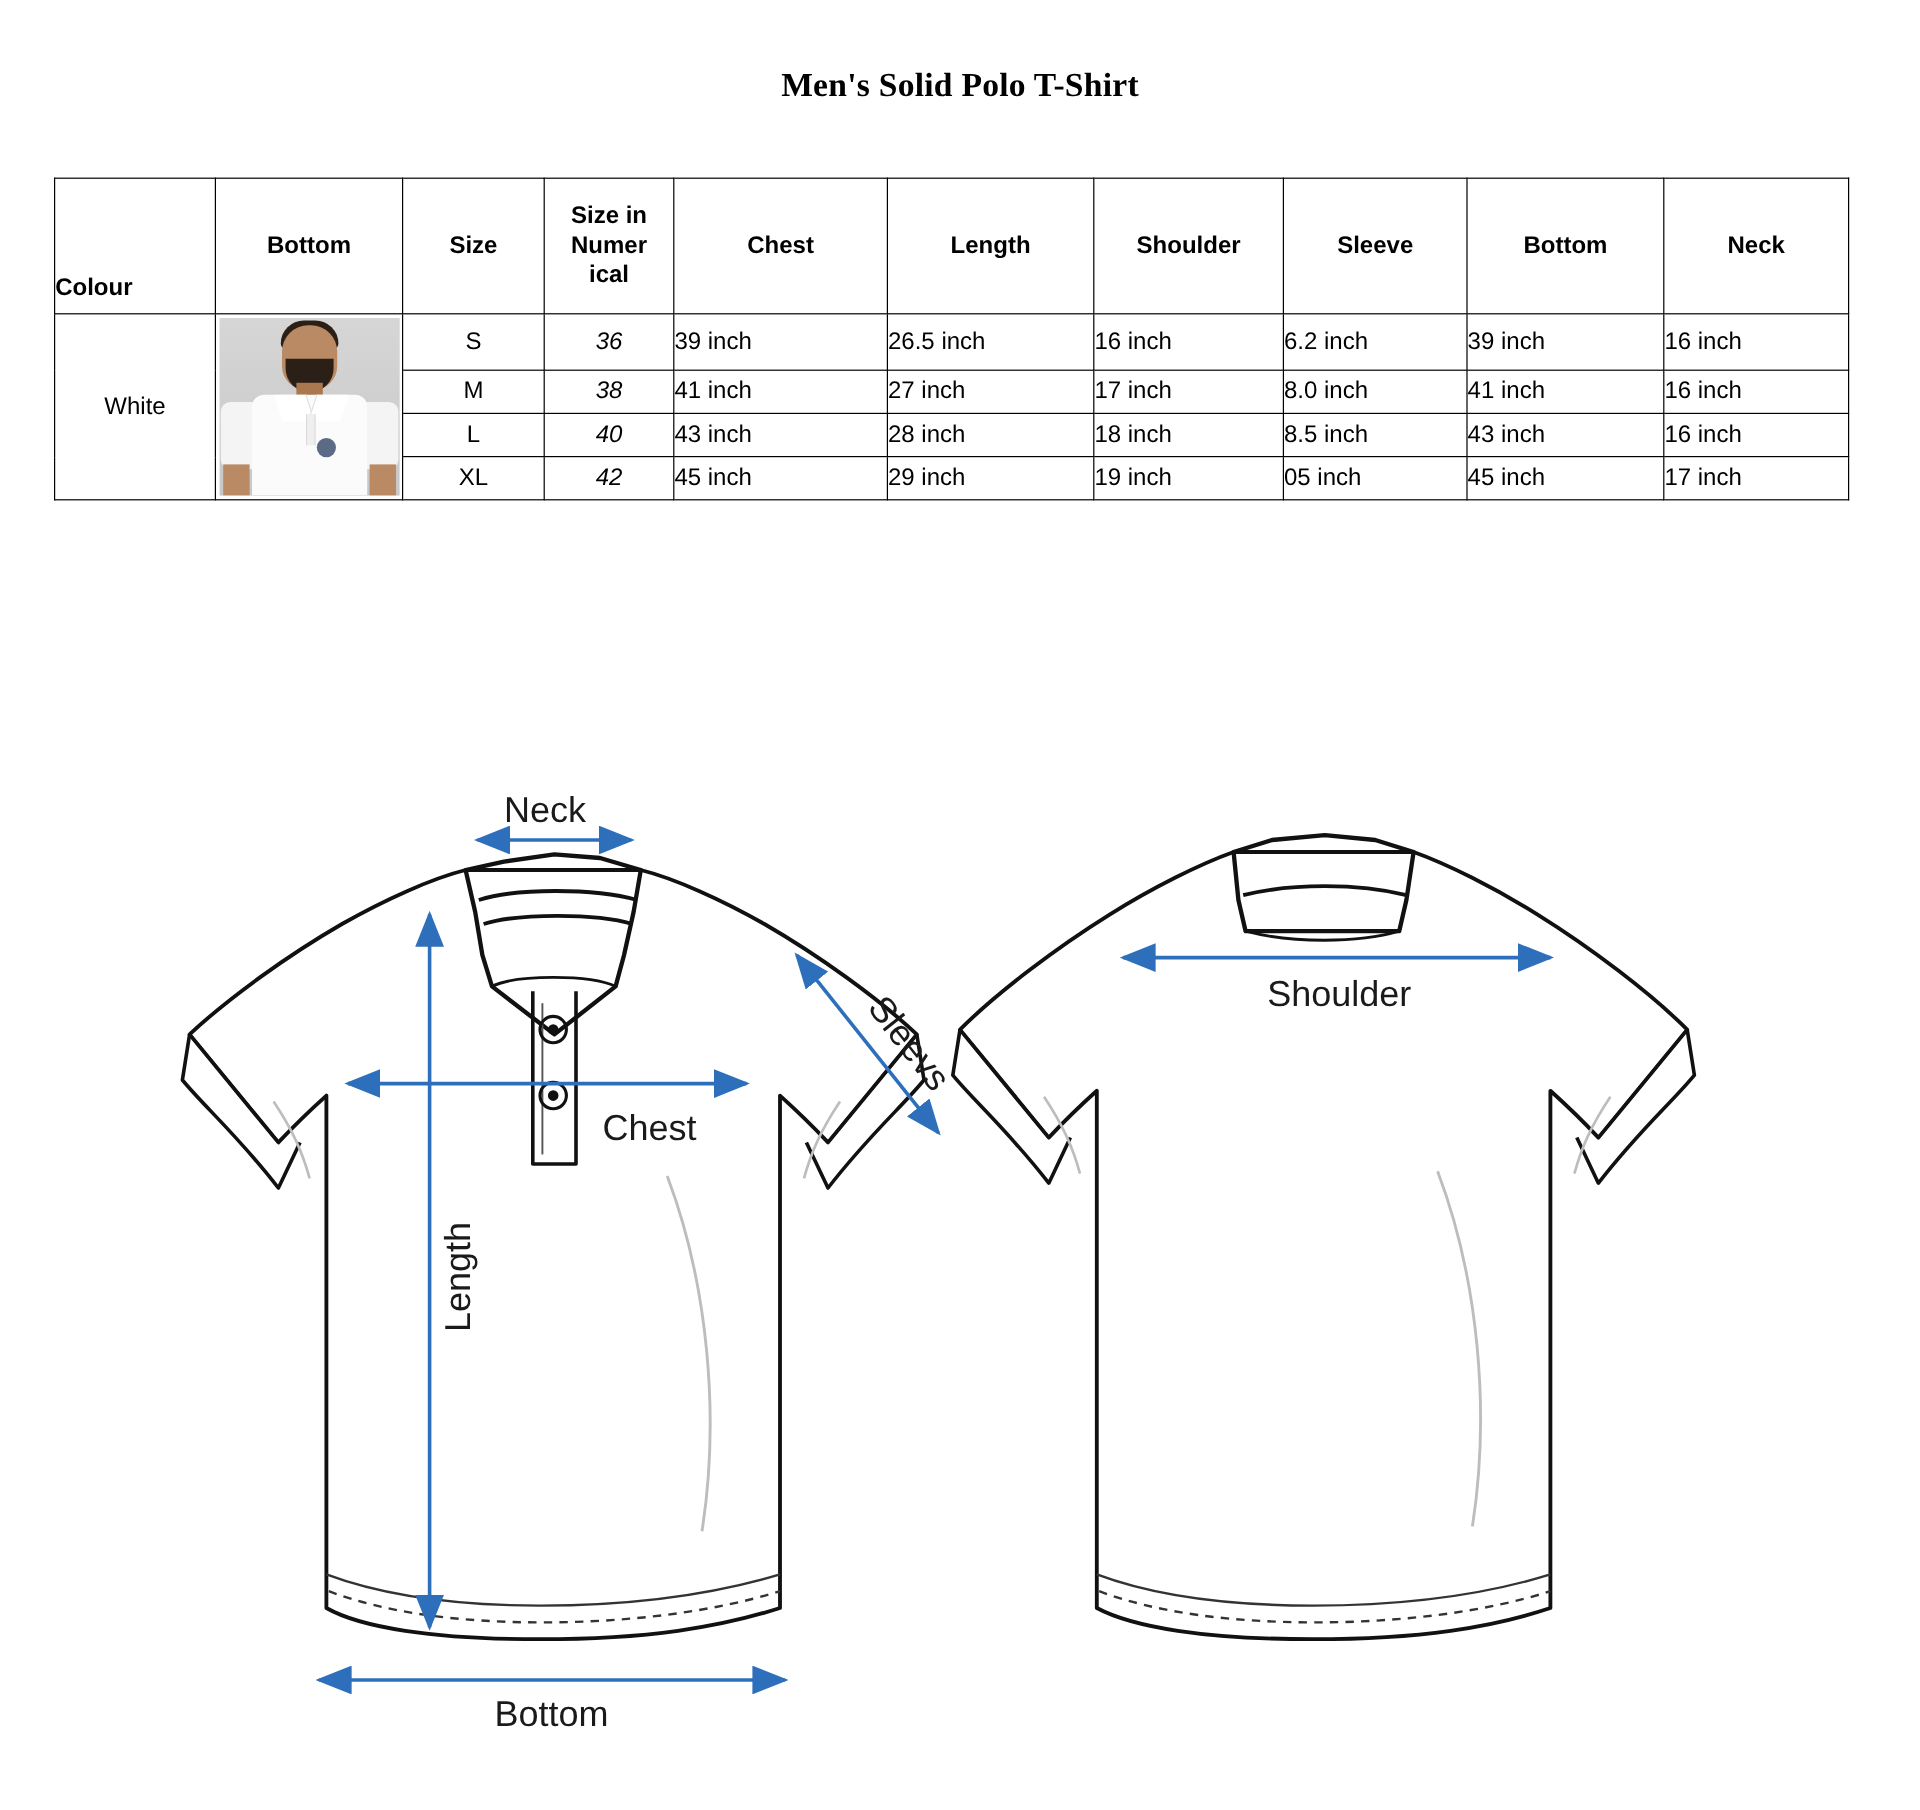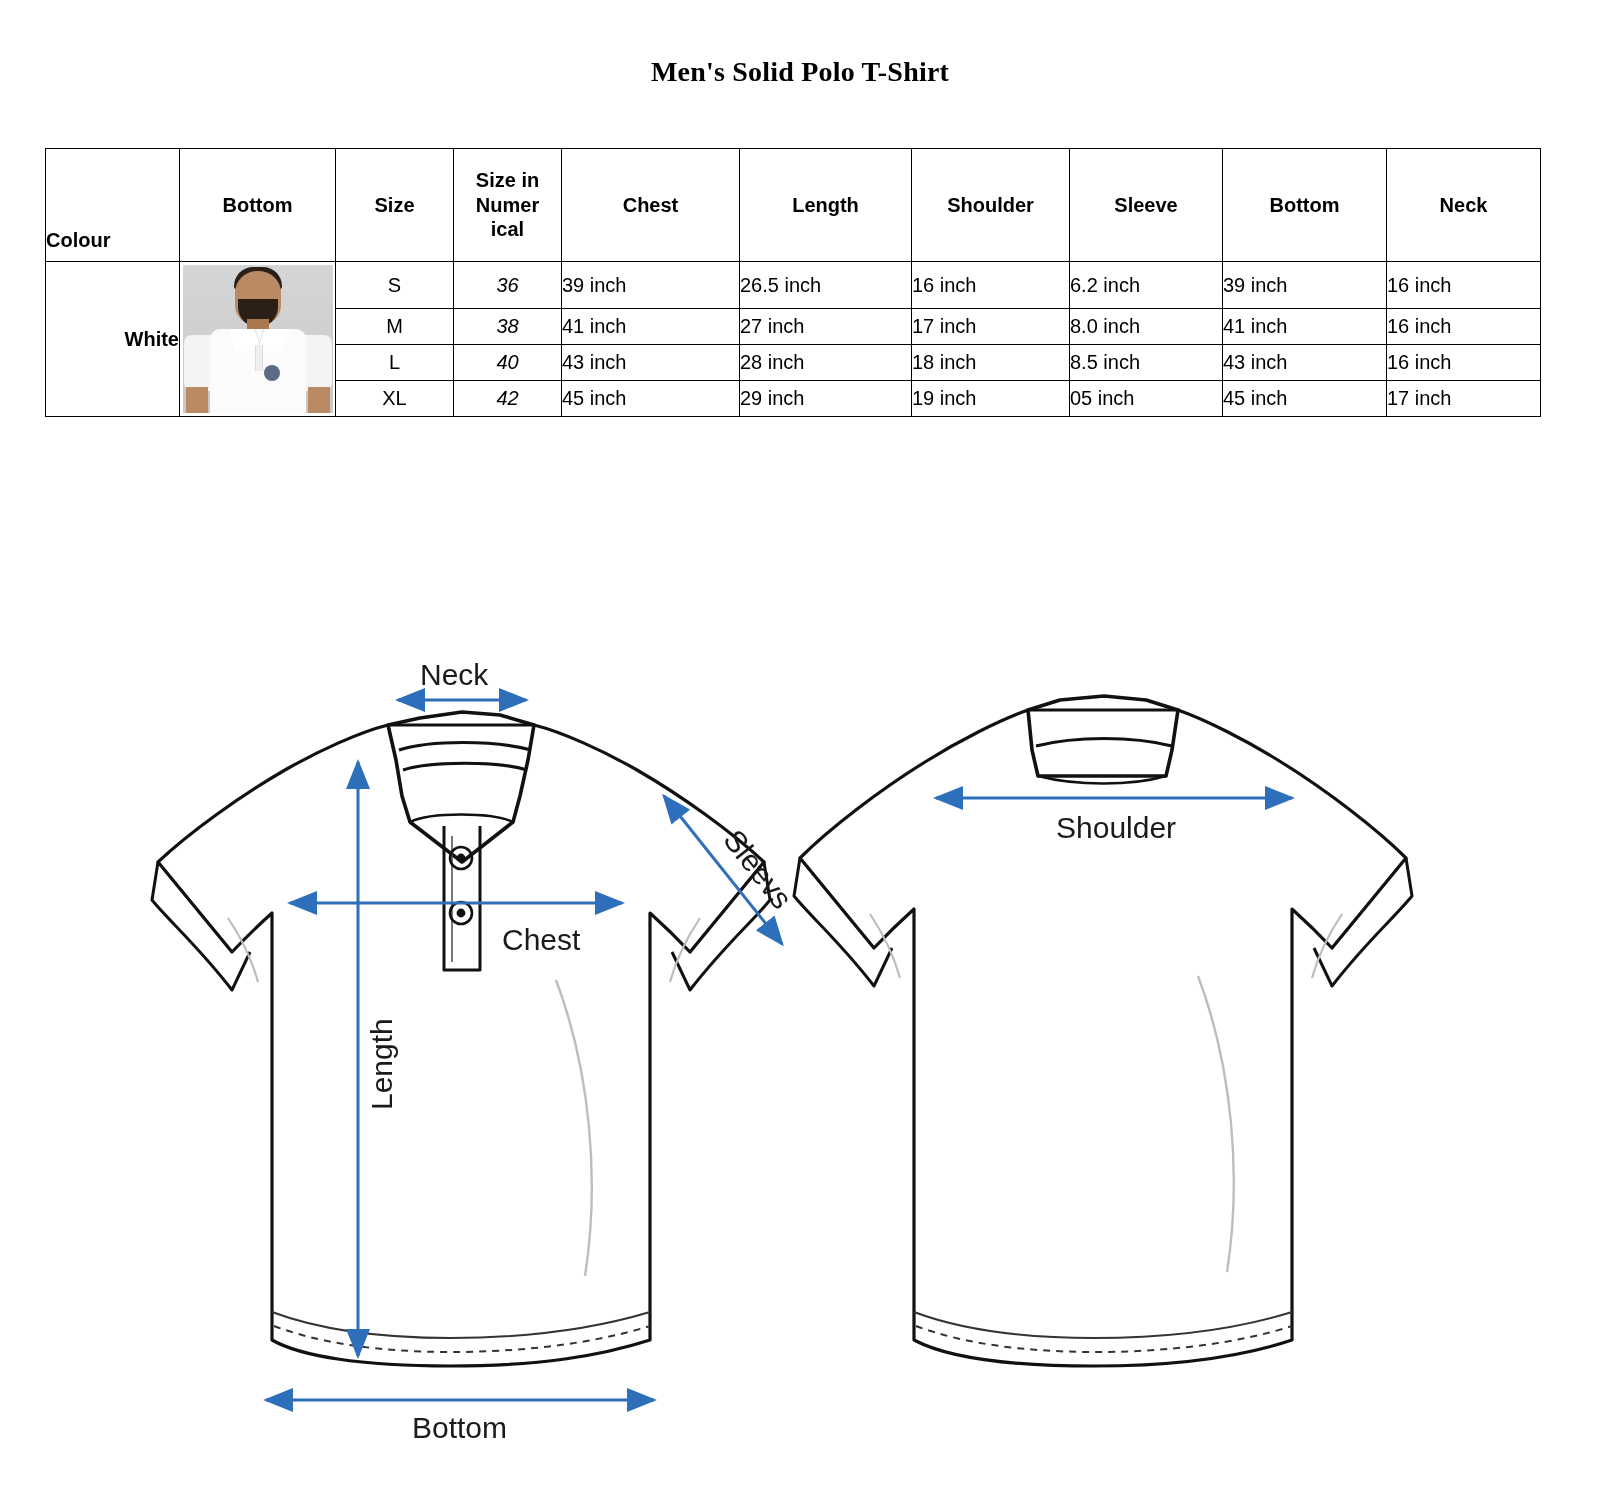--- a/index.html
+++ b/index.html
@@ -54,23 +54,22 @@
   }
   .size-table th.hdr-colour {
     vertical-align: bottom;
     padding-bottom: 8px;
     text-align: left;
   }
   .size-table th.hdr-sizenum {
     line-height: 1.22;
   }
   .cell-colour {
-    text-align: right;
+    text-align: center;
     font-size: 21px;
-    font-weight: bold;
   }
   .cell-size {
     text-align: center;
     font-size: 21px;
   }
   .cell-num {
     text-align: center;
     font-size: 21px;
     font-style: italic;
   }

